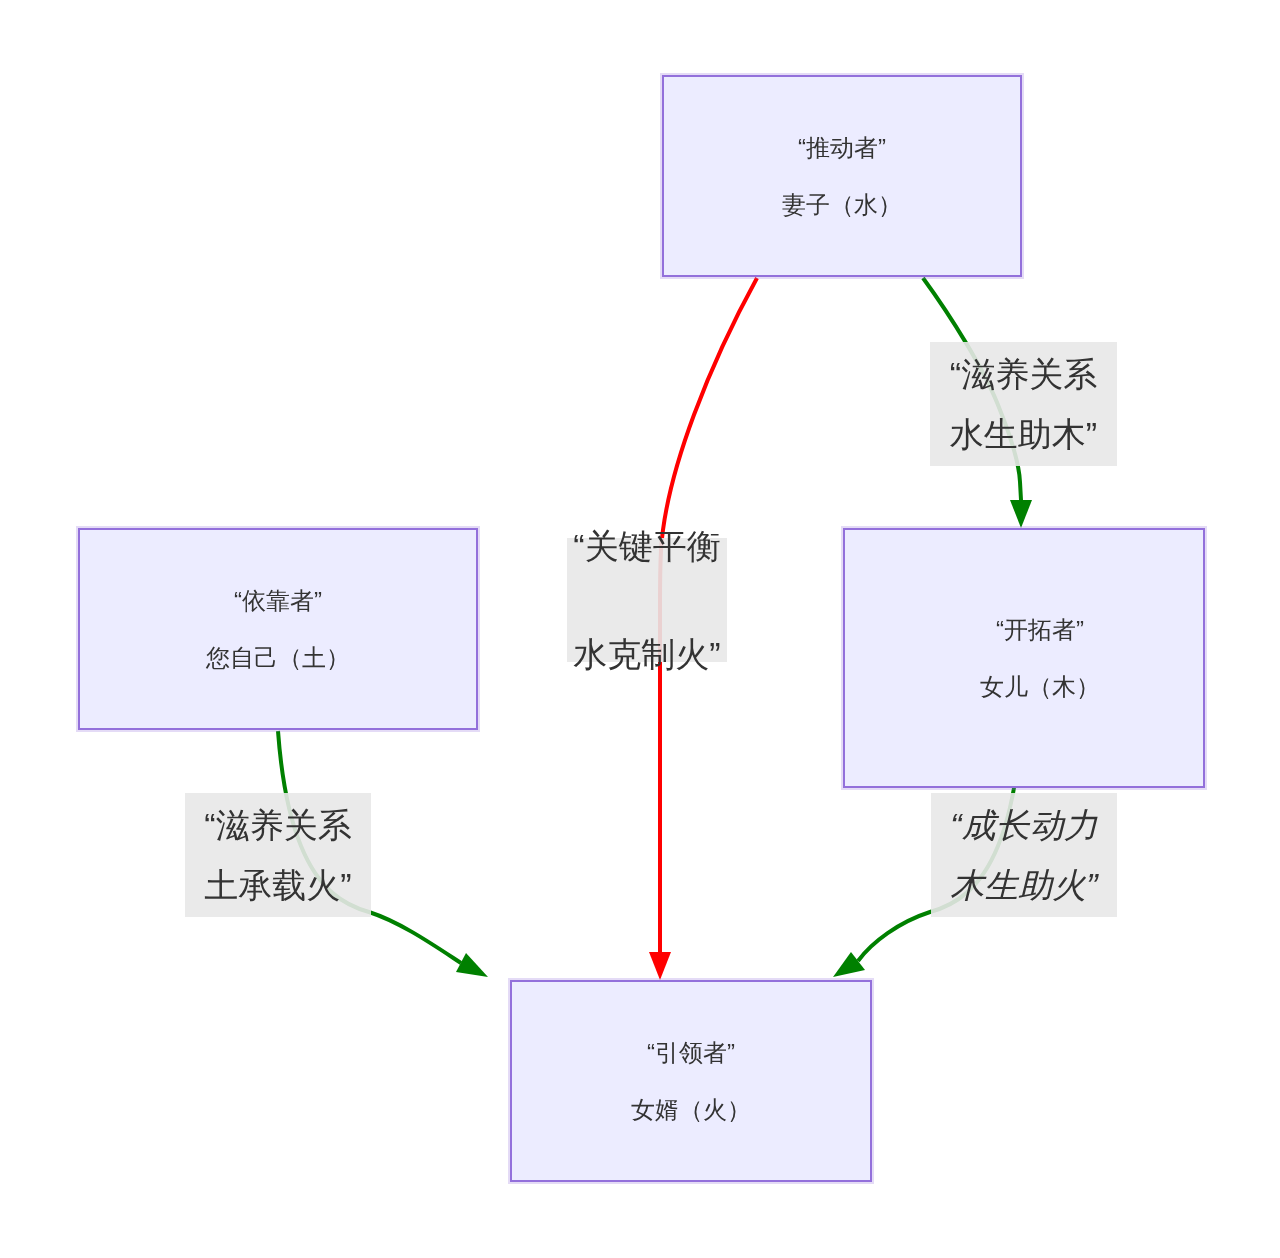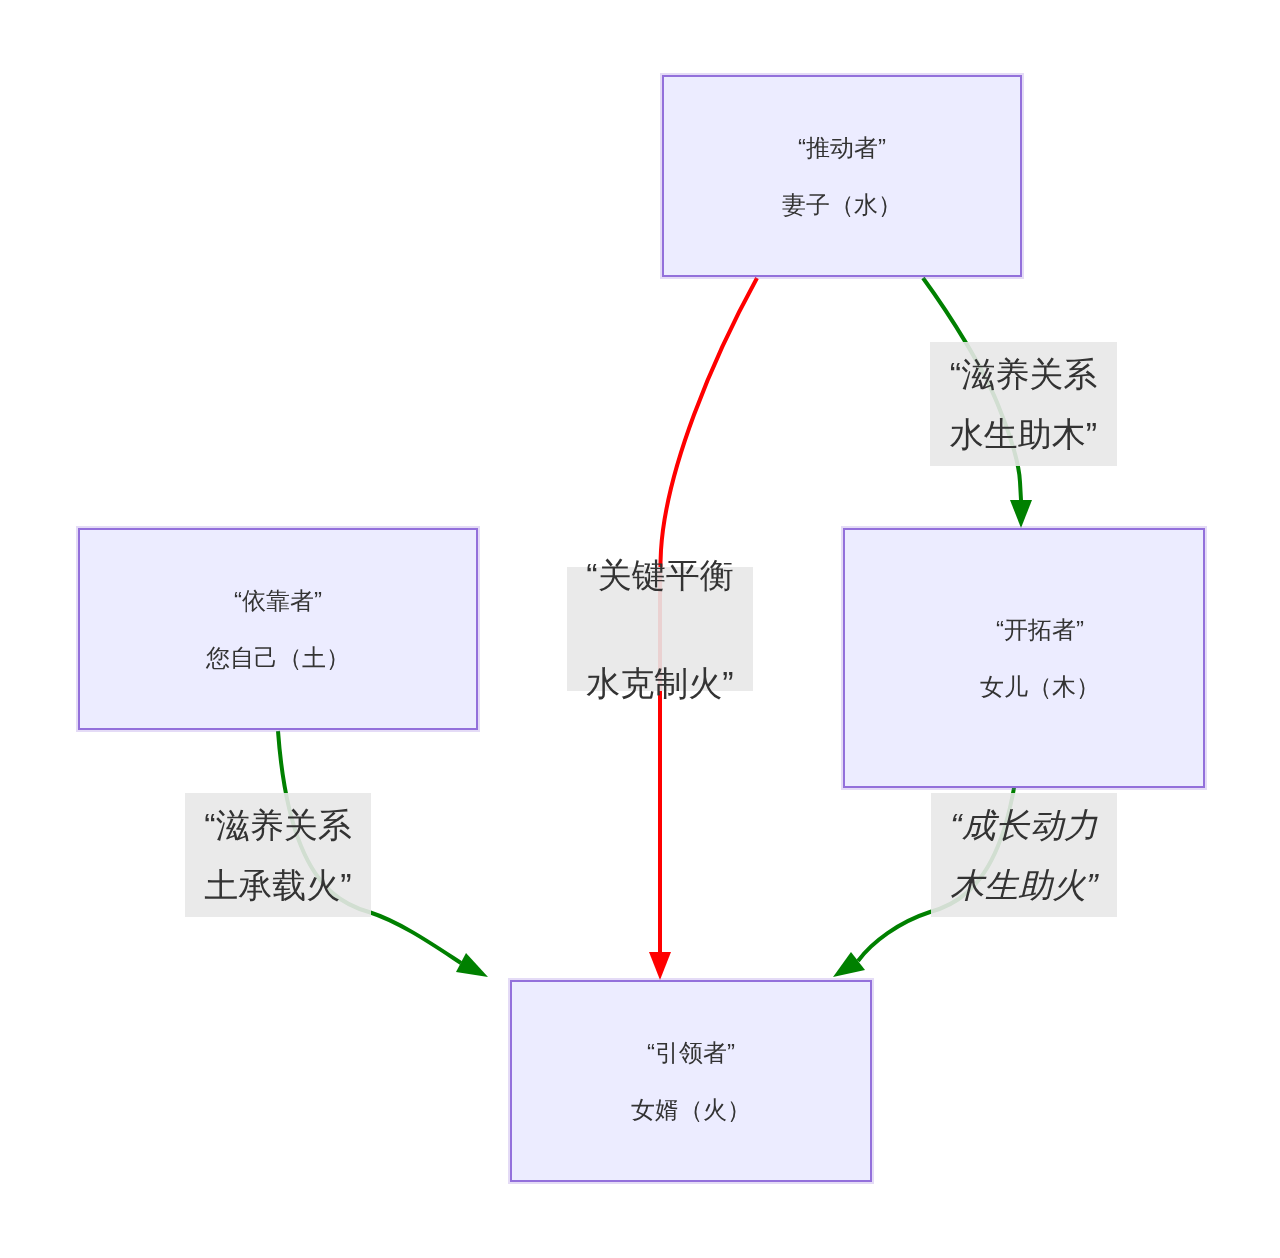--- a/index.html
+++ b/index.html
@@ -65,21 +65,21 @@
   }
 
   
   .node-wife      { left: 662px; top: 75px;  width: 360px; height: 202px; }
   .node-self      { left: 78px;  top: 528px; width: 400px; height: 202px; }
   .node-daughter  { left: 843px; top: 528px; width: 362px; height: 260px; padding-left: 32px; }
   .node-soninlaw  { left: 510px; top: 980px; width: 362px; height: 202px; }
 
   
   .label-nourish  { left: 930px; top: 342px; width: 187px; height: 124px; }
-  .label-balance  { left: 567px; top: 567px; width: 186px; height: 124px; gap: 48px; }
+  .label-balance  { left: 567px; top: 538px; width: 160px; height: 124px; gap: 48px; }
   .label-support  { left: 185px; top: 793px; width: 186px; height: 124px; }
   .label-growth   { left: 931px; top: 793px; width: 186px; height: 124px; font-style: italic; }
 </style>
 </head>
 <body>
 
 <div class="diagram">
 
   <svg class="edges-layer" viewBox="0 0 1280 1258" xmlns="http://www.w3.org/2000/svg">
 

